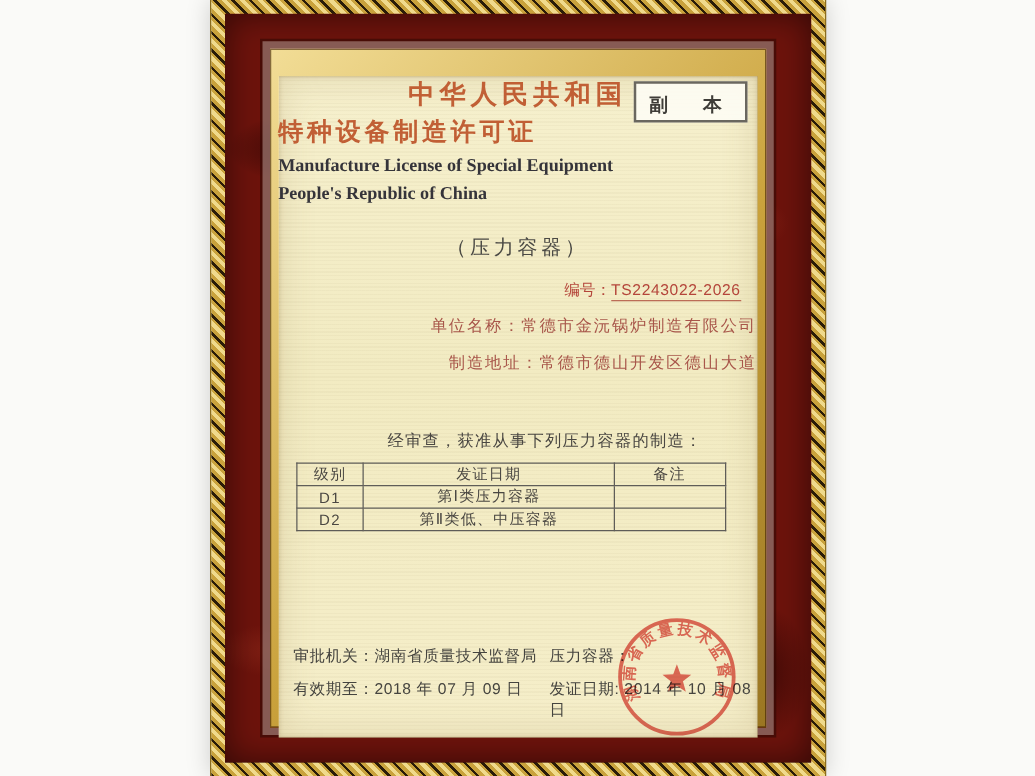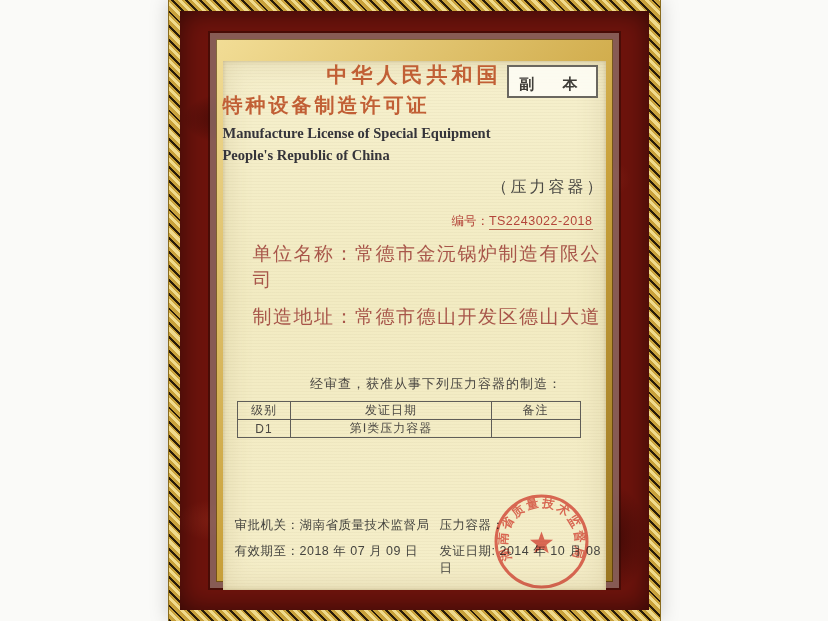--- a/index.html
+++ b/index.html
@@ -53,24 +53,24 @@
     background:rgba(253,252,243,.92);
     padding:8px 6px 2px 10px;
     font-size:15px; font-weight:bold; letter-spacing:12px;
     color:#3f3d38; white-space:nowrap;
   }
   .title-cn-1 { margin-top:15px; text-align:center; font-size:21px; font-weight:bold; letter-spacing:4px; }
   .title-cn-2 { margin-top:3px;  text-align:left; font-size:20px; font-weight:bold; letter-spacing:3px; }
   .title-en   { text-align:left; font-family:"Liberation Serif", serif; font-weight:bold; font-size:14.5px; color:#35343a; }
   .title-en-1 { margin-top:6px; }
   .title-en-2 { margin-top:5px; }
-  .category   { margin-top:13px; text-align:right; font-size:16px; color:#4a4944; letter-spacing:3px; }
+  .category   { margin-top:24px; text-align:center; font-size:16px; color:#4a4944; letter-spacing:3px; }
   .license-no { margin-top:15px; text-align:right; padding-right:13px; font-size:12.5px; }
   .license-no .val { border-bottom:1px solid rgba(170,65,50,.75); padding-bottom:1px; letter-spacing:.5px; }
-  .field { margin:11px 0 0 30px; font-size:19px; letter-spacing:1.5px; }
+  .field { margin:11px 0 0 30px; font-size:13px; letter-spacing:1.5px;text-align:right; }
   .statement { margin:45px 0 0 44px; font-size:13px; color:#4a4742; letter-spacing:1px;text-align:center; }
   table.scope {
     margin:8px 0 0 14px; width:344px;
     border-collapse:collapse;
     font-size:12px; color:#4a4742;
   }
   table.scope th, table.scope td {
     border:1px solid #5f5d58; text-align:center;
     height:18px; font-weight:normal; letter-spacing:1px;
   }
@@ -98,21 +98,21 @@
 
         <div class="title-cn-1" style="color:#c15f35">中华人民共和国</div>
         <div class="title-cn-2" style="color:#c15f35">特种设备制造许可证</div>
 
         <div class="title-en title-en-1">Manufacture License of Special Equipment</div>
         <div class="title-en title-en-2">People's Republic of China</div>
 
         <div class="category">（压力容器）</div>
 
         <div class="license-no" style="color:#b4453a">
-          <span>编号：</span><span class="val">TS2243022-2018</span>
+          <span>编号：</span><span class="val">TS2243022-2026</span>
         </div>
 
         <div class="field" style="color:#a8564a">
           <span>单位名称：</span><span>常德市金沅锅炉制造有限公司</span>
         </div>
         <div class="field" style="color:#a8564a">
           <span>制造地址：</span><span>常德市德山开发区德山大道</span>
         </div>
 
         <div class="statement">经审查，获准从事下列压力容器的制造：</div>
@@ -120,20 +120,25 @@
         <table class="scope">
           <tbody>
               <tr>
             <th class="col-level">级别</th>
             <th class="col-scope">发证日期</th>
             <th class="col-note">备注</th>
           </tr>
           <tr>
             <td>D1</td>
             <td>第Ⅰ类压力容器</td>
+            <td></td>
+          </tr>
+          <tr>
+            <td>D2</td>
+            <td>第Ⅱ类低、中压容器</td>
             <td></td>
           </tr>
         </tbody>
           </table>
 
         <div class="footer">
           <div>
             <span>审批机关：</span><span>湖南省质量技术监督局</span>
           </div>
           <div>

